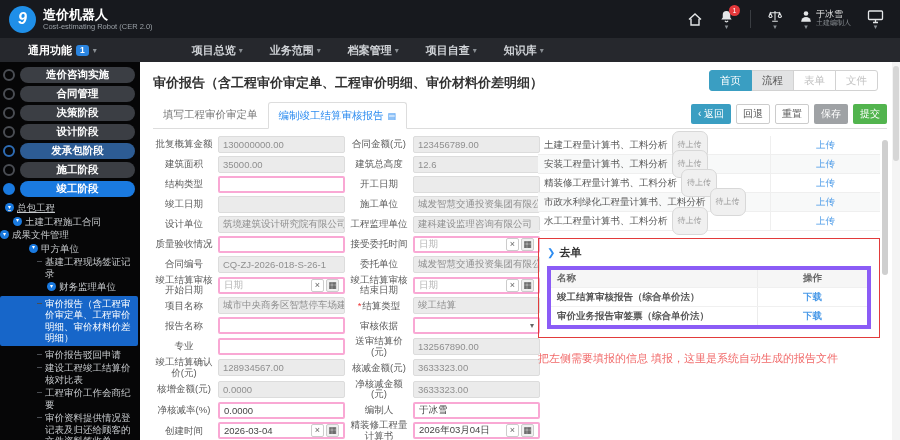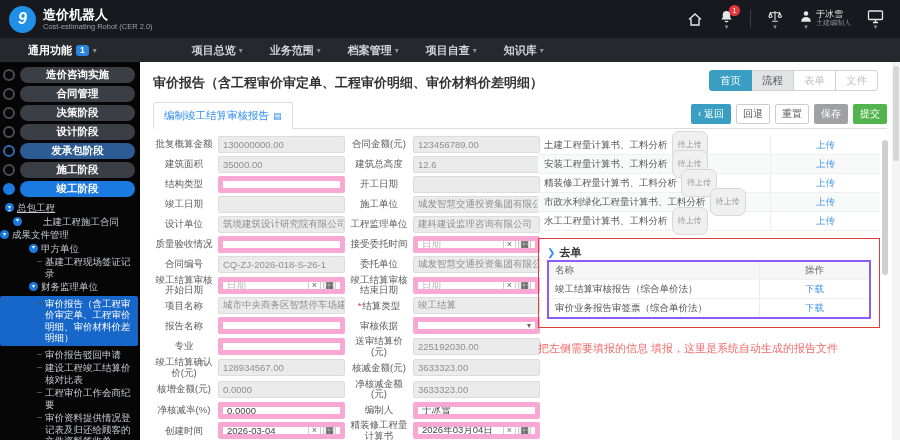--- a/index.html
+++ b/index.html
@@ -75,21 +75,21 @@
   .abtn.green { background:#52b44e; }
 
   
   #form-grid { position:absolute; top:74px; left:13px; width:388px; bottom:0; overflow:hidden;
                display:grid; grid-template-columns:62px 127px 62px 127px; column-gap:3px; row-gap:3px;
                grid-auto-rows:minmax(17px,auto); align-items:center; }
   .f-label { font-size:9.5px; color:#5a5a5a; text-align:center; line-height:10.5px; }
   .req-star { color:#e33; margin-right:1px; }
   .ctl { height:17px; border-radius:2px; font-size:9.5px; display:flex; align-items:center; padding:0 4px; overflow:hidden; white-space:nowrap; }
   .ctl.disabled { background:#ebebeb; border:1px solid #dcdcdc; color:#8f8f8f; }
-  .ctl.input { background:#fff; border:5px solid #f9a8d4; color:#444; cursor:text; }
+  .ctl.input { background:#fff; border:2px solid #f9a8d4; color:#444; cursor:text; }
   .ctl .ph { color:#b5b5b5; }
   .ctl .val { flex:1; overflow:hidden; }
   .ic-x { flex:none; width:13px; height:13px; border:1px solid #ccc; border-radius:2px; background:#fff; color:#666;
           font-size:9px; line-height:11px; text-align:center; margin-left:2px; cursor:pointer; }
   .ic-cal { flex:none; width:13px; height:13px; border:1px solid #ccc; border-radius:2px; background:#f0f0f0; color:#444;
             font-size:9px; line-height:11px; text-align:center; margin-left:2px; cursor:pointer; }
   .sel-caret { flex:none; color:#666; font-size:8px; margin-left:2px; }
 
   
   #right-panel { position:absolute; top:74px; left:398px; right:20px; bottom:0; }
@@ -97,21 +97,21 @@
   .up-row.alt { background:#f8f9f9; }
   .up-name { color:#555; padding-left:6px; flex:1; display:flex; align-items:center; gap:4px; overflow:hidden; white-space:nowrap; }
   .up-badge { flex:none; font-size:8px; color:#9a9a9a; background:#f0f0f0; border:1px solid #d8d8d8; border-radius:7px; padding:8px 5px; line-height:10px;font-family:Liberation Serif, serif; }
   .up-action { flex:none; width:110px; text-align:center; border-left:1px solid #efefef; align-self:stretch; display:flex; align-items:center; justify-content:center; }
   .blue-link { color:#4a9ae8; cursor:pointer; font-size:9.5px; }
 
   #quote-box { margin-top:7px; border:1px solid #e23b3b; padding:6px 8px 8px 8px; }
   #quote-head { display:flex; align-items:center; gap:4px; }
   .q-arrow { color:#2d8cf0; font-size:10px; }
   #quote-title { font-size:11px; font-weight:bold; color:#333; }
-  #quote-table { border:2px solid #8b5cf6; }
+  #quote-table { margin-top:6px; border:4px solid #8b5cf6;font-weight:bold; }
   .q-hrow { display:flex; background:#f6f6f6; height:17px; align-items:center; font-size:9.5px; color:#666; }
   .q-row { display:flex; height:19px; align-items:center; font-size:9.5px; color:#555; border-top:1px solid #f0f0f0; }
   .q-name { flex:1; padding-left:6px; overflow:hidden; white-space:nowrap; }
   .q-action { flex:none; width:110px; text-align:center; border-left:1px solid #ececec; align-self:stretch; display:flex; align-items:center; justify-content:center; }
   #annotation { margin-top:13px; color:#f16a6a; font-size:11px; }
 
   
   #outer-track { position:absolute; top:0; right:0; bottom:0; width:8px; background:#f4f4f4; }
   #outer-thumb { position:absolute; top:4px; right:1px; width:6px; height:95px; background:#d6d6d6; border-radius:3px; }
   #inner-thumb { position:absolute; top:78px; right:12px; width:6px; height:135px; background:#cfcfcf; border-radius:3px; }
@@ -215,37 +215,37 @@
       <div class="stage-row">
         <span class="stage-circle active"></span>
         <span class="stage-pill active">竣工阶段</span>
       </div>
     </div>
   <div id="tree">
       <div class="tree-item" style="padding-left: 5px; text-decoration: underline;">
         <span class="tree-dot">▾</span>
         <span class="tree-label">总包工程</span>
       </div>
-      <div class="tree-item" style="padding-left: 13px; gap: 18px;">
+      <div class="tree-item" style="padding-left: 13px;">
         <span class="tree-dot">▾</span>
         <span class="tree-label">土建工程施工合同</span>
       </div>
       <div class="tree-item" style="">
         <span class="tree-dot">▾</span>
         <span class="tree-label">成果文件管理</span>
       </div>
       <div class="tree-item" style="padding-left: 29px;">
         <span class="tree-dot">▾</span>
         <span class="tree-label">甲方单位</span>
       </div>
       <div class="tree-item" style="padding-left: 37px;">
         <span class="tree-dash"></span>
         <span class="tree-label">基建工程现场签证记录</span>
       </div>
-      <div class="tree-item" style="padding-left: 29px; justify-content: center;">
+      <div class="tree-item" style="padding-left: 47px; justify-content: center;">
         <span class="tree-dot">▾</span>
         <span class="tree-label">财务监理单位</span>
       </div>
       <div class="tree-item selected" style="padding-left: 37px;">
         <span class="tree-dash"></span>
         <span class="tree-label">审价报告（含工程审价审定单、工程审价明细、审价材料价差明细）</span>
       </div>
       <div class="tree-item" style="padding-left: 37px;">
         <span class="tree-dash"></span>
         <span class="tree-label">审价报告驳回申请</span>
@@ -270,20 +270,21 @@
   <div id="page-title">审价报告（含工程审价审定单、工程审价明细、审价材料价差明细）</div>
   <div id="view-group">
       <div class="vbtn active">首页</div>
       <div class="vbtn default">流程</div>
       <div class="vbtn disabled">表单</div>
       <div class="vbtn disabled">文件</div>
     </div>
 
   <div id="toolbar">
     <div id="tabs">
+        <div class="tab">填写工程审价审定单</div>
         <div class="tab active">编制竣工结算审核报告<span class="tab-ic">▤</span></div>
       </div>
     <div id="actions">
         <div class="abtn teal">‹ 返回</div>
         <div class="abtn plain">回退</div>
         <div class="abtn plain">重置</div>
         <div class="abtn gray">保存</div>
         <div class="abtn green">提交</div>
       </div>
   </div>
@@ -340,21 +341,21 @@
       <div class="f-label">报告名称</div>
       <div class="ctl input"></div>
       <div class="f-label">审核依据</div>
       <div class="ctl input">
         <span class="val"></span>
         <span class="sel-caret">▾</span>
       </div>
       <div class="f-label">专业</div>
       <div class="ctl input"></div>
       <div class="f-label">送审结算价(元)</div>
-      <div class="ctl disabled">225192030.00</div>
+      <div class="ctl disabled">132567890.00</div>
       <div class="f-label">竣工结算确认价(元)</div>
       <div class="ctl disabled">128934567.00</div>
       <div class="f-label">核减金额(元)</div>
       <div class="ctl disabled">3633323.00</div>
       <div class="f-label">核增金额(元)</div>
       <div class="ctl disabled">0.0000</div>
       <div class="f-label">净核减金额(元)</div>
       <div class="ctl disabled">3633323.00</div>
       <div class="f-label">净核减率(%)</div>
       <div class="ctl input">0.0000</div>

